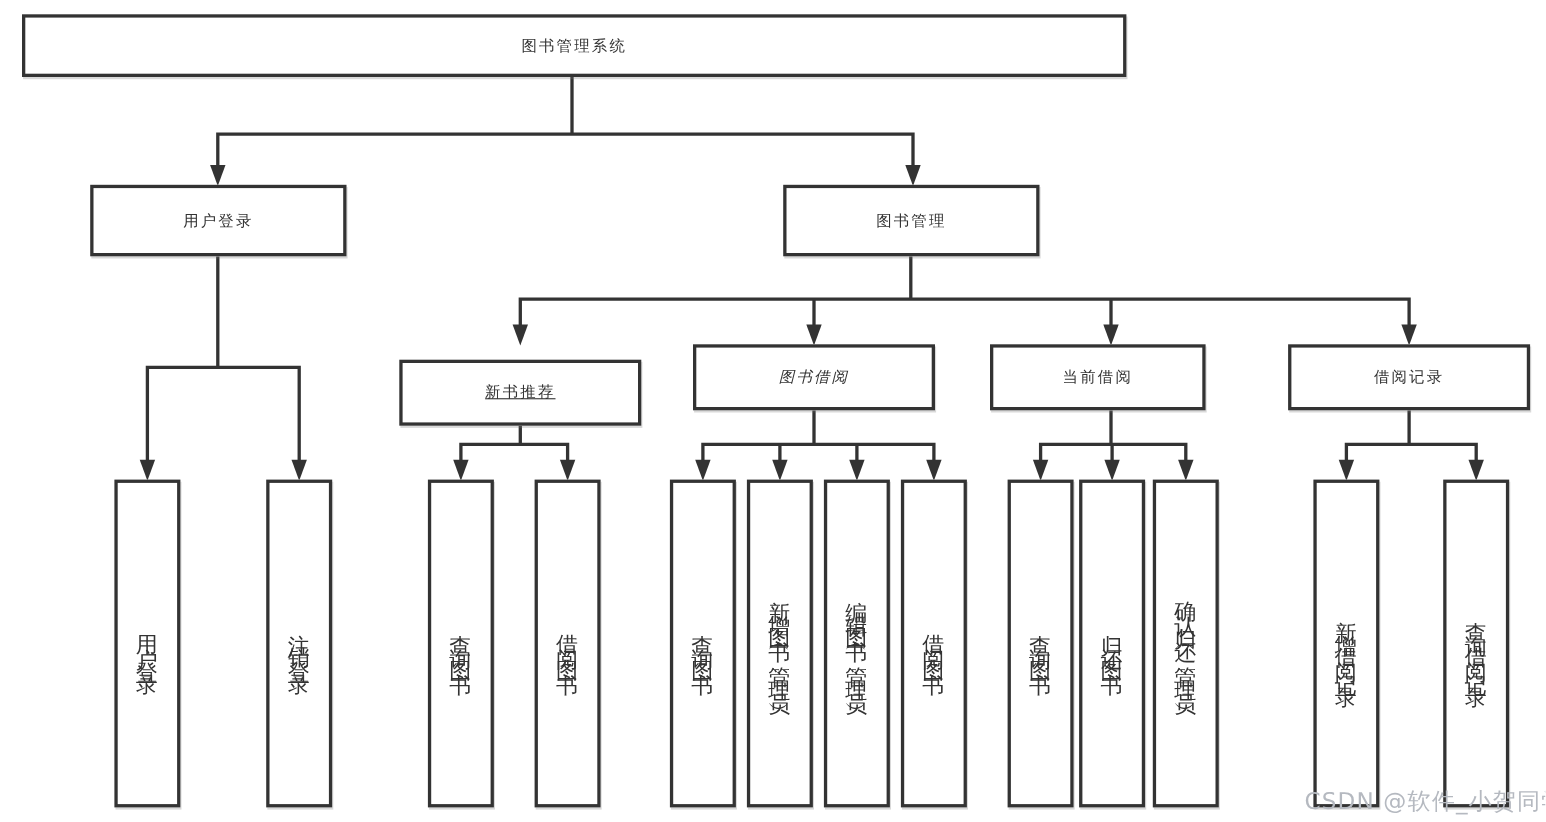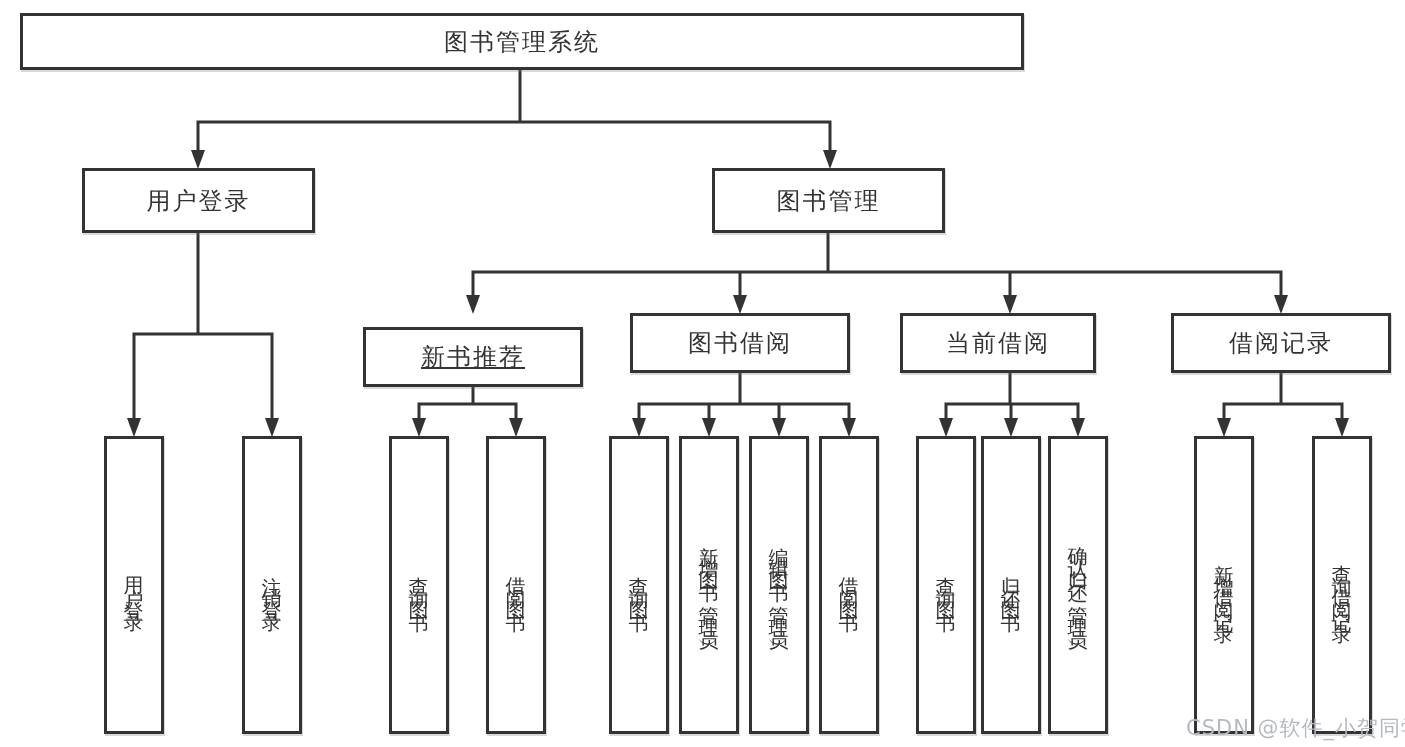--- a/index.html
+++ b/index.html
@@ -18,21 +18,21 @@
     box-sizing: border-box;
     background: #ffffff;
     border: 3px solid #333333;
     box-shadow: 1px 2px 0 rgba(120,120,120,0.28);
     display: flex;
     align-items: center;
     justify-content: center;
     z-index: 2;
   }
   .hnode span {
-    font-size: 24px;
+    font-size: 14px;
     letter-spacing: 2px;
     white-space: nowrap;
     color: #333333;
   }
   .vnode span {
     writing-mode: vertical-rl;
     font-size: 20px;
     letter-spacing: 12px;
     line-height: 1;
     color: #333333;
@@ -108,21 +108,21 @@
   <div class="node hnode" style="left:82px; top:168px; width:233px; height:65px;">
     <span>用户登录</span>
   </div>
   <div class="node hnode" style="left:712px; top:168px; width:233px; height:65px;text-align:center;">
     <span>图书管理</span>
   </div>
 
   <div class="node hnode" style="left:363px; top:327px; width:220px; height:60px;text-decoration:underline;">
     <span>新书推荐</span>
   </div>
-  <div class="node hnode" style="left:630px; top:313px; width:220px; height:60px;">
+  <div class="node hnode" style="left:630px; top:313px; width:220px; height:60px;font-style:italic;">
     <span>图书借阅</span>
   </div>
   <div class="node hnode" style="left:900px; top:313px; width:196px; height:60px;">
     <span>当前借阅</span>
   </div>
   <div class="node hnode" style="left:1171px; top:313px; width:220px; height:60px;text-align:right;">
     <span>借阅记录</span>
   </div>
 
   <div class="node vnode" style="left:104px; top:436px; width:60px; height:298px;">

